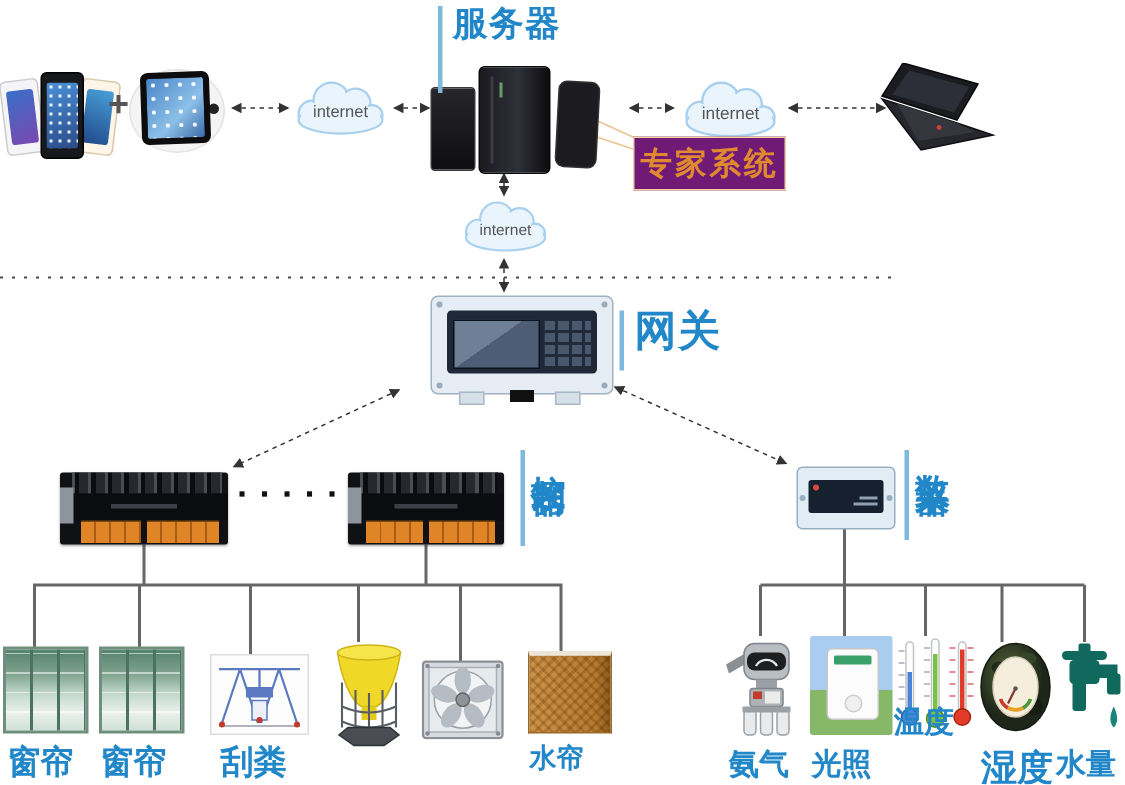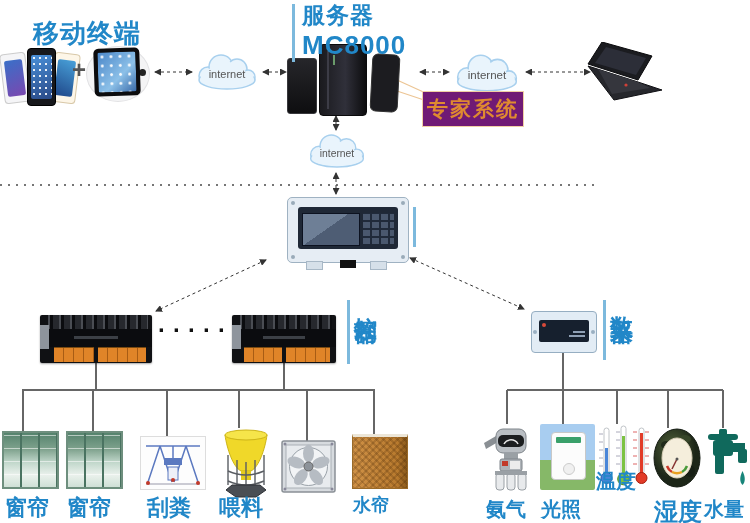--- a/index.html
+++ b/index.html
@@ -106,21 +106,20 @@
     <line x1="0" y1="185" x2="597" y2="185" stroke="#4a4a4a" stroke-width="1.4" stroke-dasharray="2,6"></line>
 
     <line x1="266" y1="260" x2="156" y2="311" stroke="#333" stroke-width="1" stroke-dasharray="3,3" marker-start="url(#arr)" marker-end="url(#arr)"></line>
     <line x1="410" y1="258" x2="524" y2="309" stroke="#333" stroke-width="1" stroke-dasharray="3,3" marker-start="url(#arr)" marker-end="url(#arr)"></line>
 
     <path d="M96,363 V390 M284,363 V390 M22,390 H375 M23,390 V432 M93,390 V432 M167,390 V437 M239,390 V428 M307,390 V441 M374,390 V435" stroke="#666" stroke-width="2" fill="none"></path>
 
     <path d="M563,351 V390 M507,390 H723 M507,390 V424 M563,390 V424 M617,390 V424 M668,390 V428 M723,390 V428" stroke="#666" stroke-width="2" fill="none"></path>
   </svg>
 
-  <div class="abs blue-label label-layer" style="left:33px;top:16px;font-size:26px;">移动终端</div>
 
   <div class="abs device" style="left:2px;top:46px;width:80px;height:62px;">
     <div class="phone" style="left:0;top:7px;width:24px;height:48px;background:#f5f5f7;border:1px solid #ccc;transform:rotate(-7deg);">
       <div class="scr" style="background:linear-gradient(160deg,#3a6fc8,#7a48b0);"></div>
       </div>
     <div class="phone" style="left:50px;top:7px;width:24px;height:48px;background:#fdf6e8;border:1px solid #d8c8a8;transform:rotate(7deg);">
       <div class="scr" style="background:linear-gradient(200deg,#48a0d8,#20488a);"></div>
       </div>
     <div class="phone" style="left:25px;top:2px;width:27px;height:56px;background:#17181c;border:1px solid #000;">
       <div class="scr" style="background:linear-gradient(160deg,#4a90d8,#2a4a88);background-image:radial-gradient(circle,rgba(255,255,255,.9) 1px,transparent 1.3px),linear-gradient(160deg,#4a90d8,#2a4a88);background-size:6px 6px,100% 100%;"></div>
@@ -151,21 +150,20 @@
       <circle cx="44" cy="18" r="8.5"></circle>
         <circle cx="55" cy="26" r="5.5"></circle>
         <ellipse cx="34" cy="29" rx="26.5" ry="7.5"></ellipse>
       </g>
     <text x="34" y="27" text-anchor="middle" font-size="11" fill="#555">internet</text>
   </svg>
 
   <div class="abs vbar label-layer" style="left:292px;top:4px;height:58px;"></div>
   <div class="abs blue-label label-layer" style="left:302px;top:2px;font-size:23px;line-height:1.2;">
     <div>服务器</div>
-    <div style="font-size:26px;">MC8000</div>
   </div>
 
   <div class="abs device" style="left:283px;top:42px;width:132px;height:74px;">
     <div class="tower slots" style="left:4px;top:16px;width:28px;height:54px;background:linear-gradient(#26262a,#0e0e10);border:1px solid #38383c;"></div>
     <div class="tower" style="left:36px;top:2px;width:46px;height:70px;background:linear-gradient(90deg,#1a1a1e,#30303a 55%,#0c0c0e);border:1px solid #0a0a0c;border-radius:4px;">
       <div class="abs" style="left:7px;top:6px;width:2px;height:58px;background:#3c3c46;"></div>
       <div class="abs" style="left:13px;top:10px;width:2px;height:10px;background:#6a9a6a;"></div>
       </div>
     <div class="tower slots" style="left:88px;top:12px;width:26px;height:56px;background:#1c1c20;border:1px solid #333;border-radius:6px;transform:rotate(3deg);"></div>
   </div>
@@ -226,20 +224,21 @@
       <div class="gw-screw" style="right:3px;bottom:3px;"></div>
     <div class="gw-bezel">
         <div class="gw-screen"></div>
         <div class="gw-keypad"></div>
       </div>
     <div class="gw-tab" style="left:18px;"></div>
       <div class="gw-tab" style="left:82px;"></div>
     <div class="gw-port"></div>
   </div>
   <div class="abs vbar label-layer" style="left:413px;top:207px;height:40px;"></div>
+  <div class="abs blue-label label-layer" style="left:423px;top:202px;font-size:28px;">网关</div>
 
   <div class="abs device controller" style="left:40px;top:315px;width:112px;height:48px;">
     <div class="ctl-pins"></div>
       <div class="ctl-face">
         <div class="txt"></div>
       </div>
     <div class="ctl-cap"></div>
     <div class="ctl-or1" style="left:14px;width:40px;"></div>
     <div class="ctl-or2" style="left:58px;width:48px;"></div>
   </div>
@@ -321,21 +320,20 @@
       <circle cx="51" cy="4" r="1.5" fill="#889"></circle>
     <circle cx="4" cy="49" r="1.5" fill="#889"></circle>
       <circle cx="51" cy="49" r="1.5" fill="#889"></circle>
   </svg>
 
   <div class="abs device pad" style="left:352px;top:434px;width:56px;height:55px;"></div>
 
   <div class="abs dev-label label-layer" style="left:5px;top:493px;width:54px;font-size:22px;">窗帘</div>
   <div class="abs dev-label label-layer" style="left:67px;top:493px;width:54px;font-size:22px;">窗帘</div>
   <div class="abs dev-label label-layer" style="left:147px;top:493px;width:54px;font-size:22px;">刮粪</div>
-  <div class="abs dev-label label-layer" style="left:219px;top:493px;width:54px;font-size:22px;">喂料</div>
   <div class="abs dev-label label-layer" style="left:353px;top:493px;width:54px;font-size:18px;">水帘</div>
 
   <svg class="abs device" style="left:482px;top:423px;" width="58" height="72" viewBox="0 0 58 72">
     <polygon points="2,20 14,13 16,19 4,26" fill="#8a8f94"></polygon>
     <rect x="14" y="6" width="30" height="24" rx="7" fill="#b9bec3" stroke="#7e848a"></rect>
     <rect x="16" y="12" width="26" height="12" rx="5" fill="#1c1e20"></rect>
     <path d="M22,21 A8,8 0 0 1 36,21" stroke="#e8e8e8" stroke-width="1.5" fill="none"></path>
     <rect x="22" y="30" width="14" height="6" fill="#9aa0a5"></rect>
     <rect x="18" y="36" width="22" height="12" rx="2" fill="#aeb3b8" stroke="#7e848a"></rect>
     <rect x="20" y="38" width="6" height="5" fill="#c23a2a"></rect>

